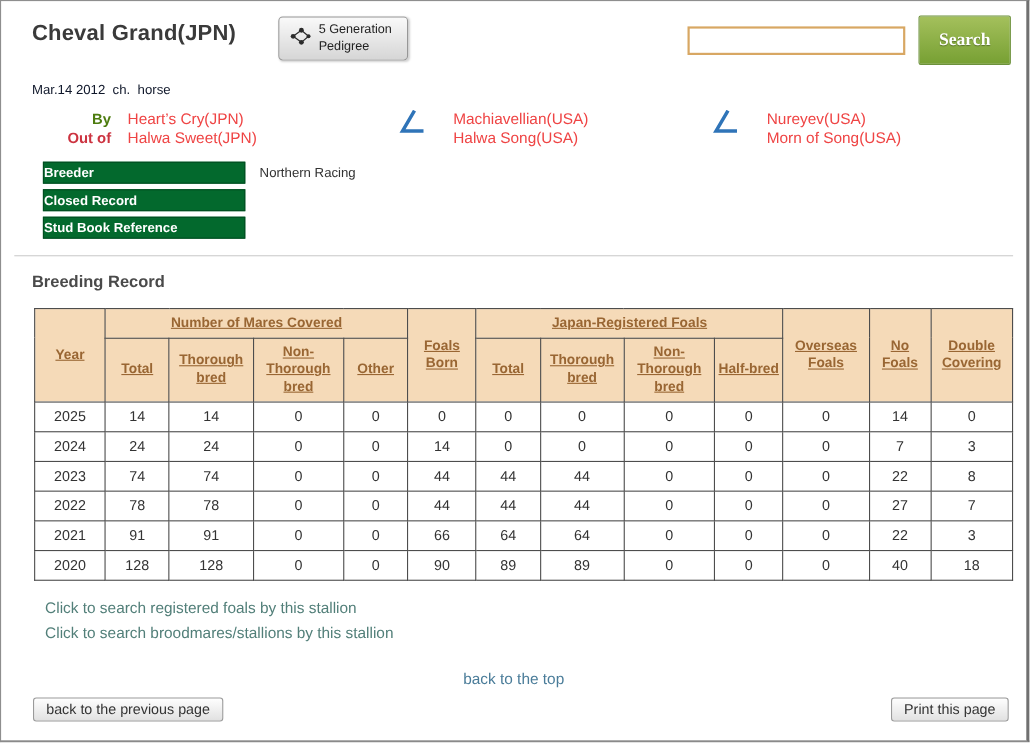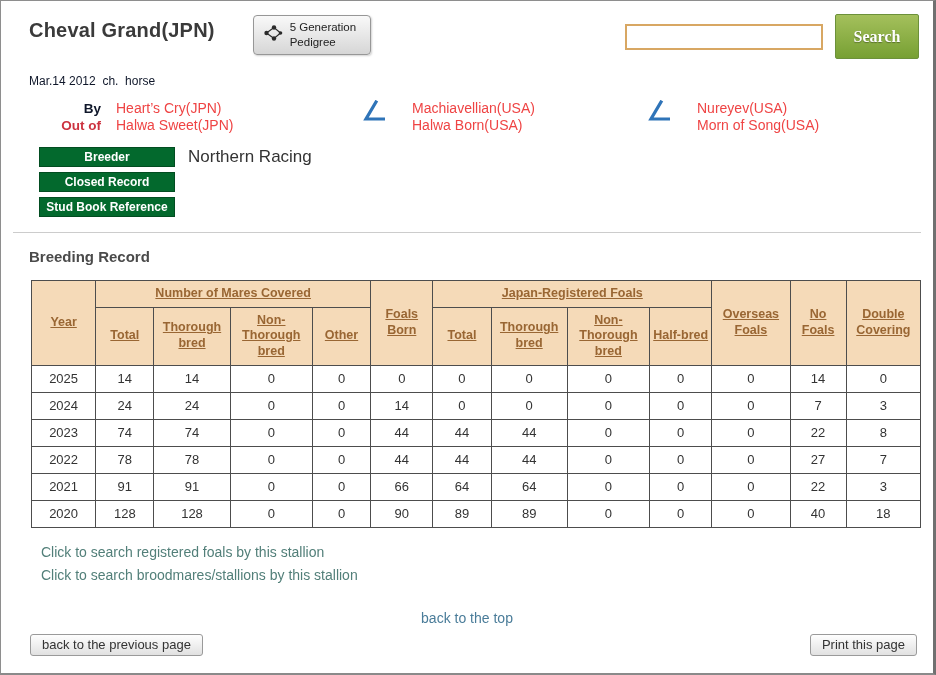--- a/index.html
+++ b/index.html
@@ -29,34 +29,34 @@
 
   
   .birth { margin:15px 0 0 28px; font-size:12px; color:#0f172a; white-space:pre; }
 
   
   .pedigree { display:flex; align-items:flex-start; margin:12px 0 0 54px; }
   .ped-group { display:flex; align-items:flex-start; }
   .g1 { width:306px; }
   .g2 { width:285px; }
   .ped-labels { width:46px; text-align:right; font-size:13.5px; font-weight:bold; line-height:17px; }
-  .by { color:#0f172a; }
+  .by { color:#4d7c0f; }
   .outof { color:#cc3340; }
   .ped-names { margin-left:15px; line-height:17px; }
   .pname { display:block; font-size:14px; color:#ef4444; text-decoration:none; cursor:pointer; }
   .angle { display:inline-block; margin:0 12px 0 0; }
 
   
   .tags { margin:13px 0 0 38px; }
   .tag-row { display:flex; align-items:center; margin-bottom:5px; }
   .tag-btn {
-    width:136px; height:20px; background:#03692d; color:#fff; font-family:"Liberation Sans", sans-serif;
-    font-size:12px; font-weight:bold; text-align:center; border:1px solid #024d21; padding:0; cursor:pointer;
-  }
-  .tag-value { margin-left:13px; font-size:17px; color:#333; }
+    width:184px; height:20px; background:#03692d; color:#fff; font-family:"Liberation Sans", sans-serif;
+    font-size:12px; font-weight:bold; text-align:left; border:1px solid #024d21; padding:0; cursor:pointer;
+  }
+  .tag-value { margin-left:13px; font-size:12px; color:#333; }
 
   .divider { border:none; border-top:1px solid #ccc; margin:15px 12px 0 12px; }
 
   .section-title { margin:15px 0 0 28px; font-size:15px; font-weight:bold; color:#4a4a4a; }
 
   
   .btable { margin:15px 0 0 30px; width:890px; border-collapse:collapse; table-layout:fixed; }
   .btable th, .btable td { border:1px solid #4d4d4d; text-align:center; vertical-align:middle; }
   .btable th { background:#f5dab8; color:#996633; font-size:12.5px; font-weight:bold; padding:5px 2px; line-height:1.25;text-decoration:underline; }
   .btable td { font-size:13px; color:#333; padding:5px 2px; height:27px; background:#fff; }
@@ -120,21 +120,21 @@
     </div>
 
     <div class="ped-group g2">
       <span class="angle">
         <svg width="24" height="22" viewBox="0 0 24 22">
           <path d="M15 2 L5 19 L23 19" fill="none" stroke="#2f74b8" stroke-width="3.2" stroke-linecap="square"></path>
         </svg>
       </span>
       <div class="ped-names">
         <a class="pname">Machiavellian(USA)</a>
-        <a class="pname">Halwa Born(USA)</a>
+        <a class="pname">Halwa Song(USA)</a>
       </div>
     </div>
 
     <div class="ped-group">
       <span class="angle">
         <svg width="24" height="22" viewBox="0 0 24 22">
           <path d="M15 2 L5 19 L23 19" fill="none" stroke="#2f74b8" stroke-width="3.2" stroke-linecap="square"></path>
         </svg>
       </span>
       <div class="ped-names">

